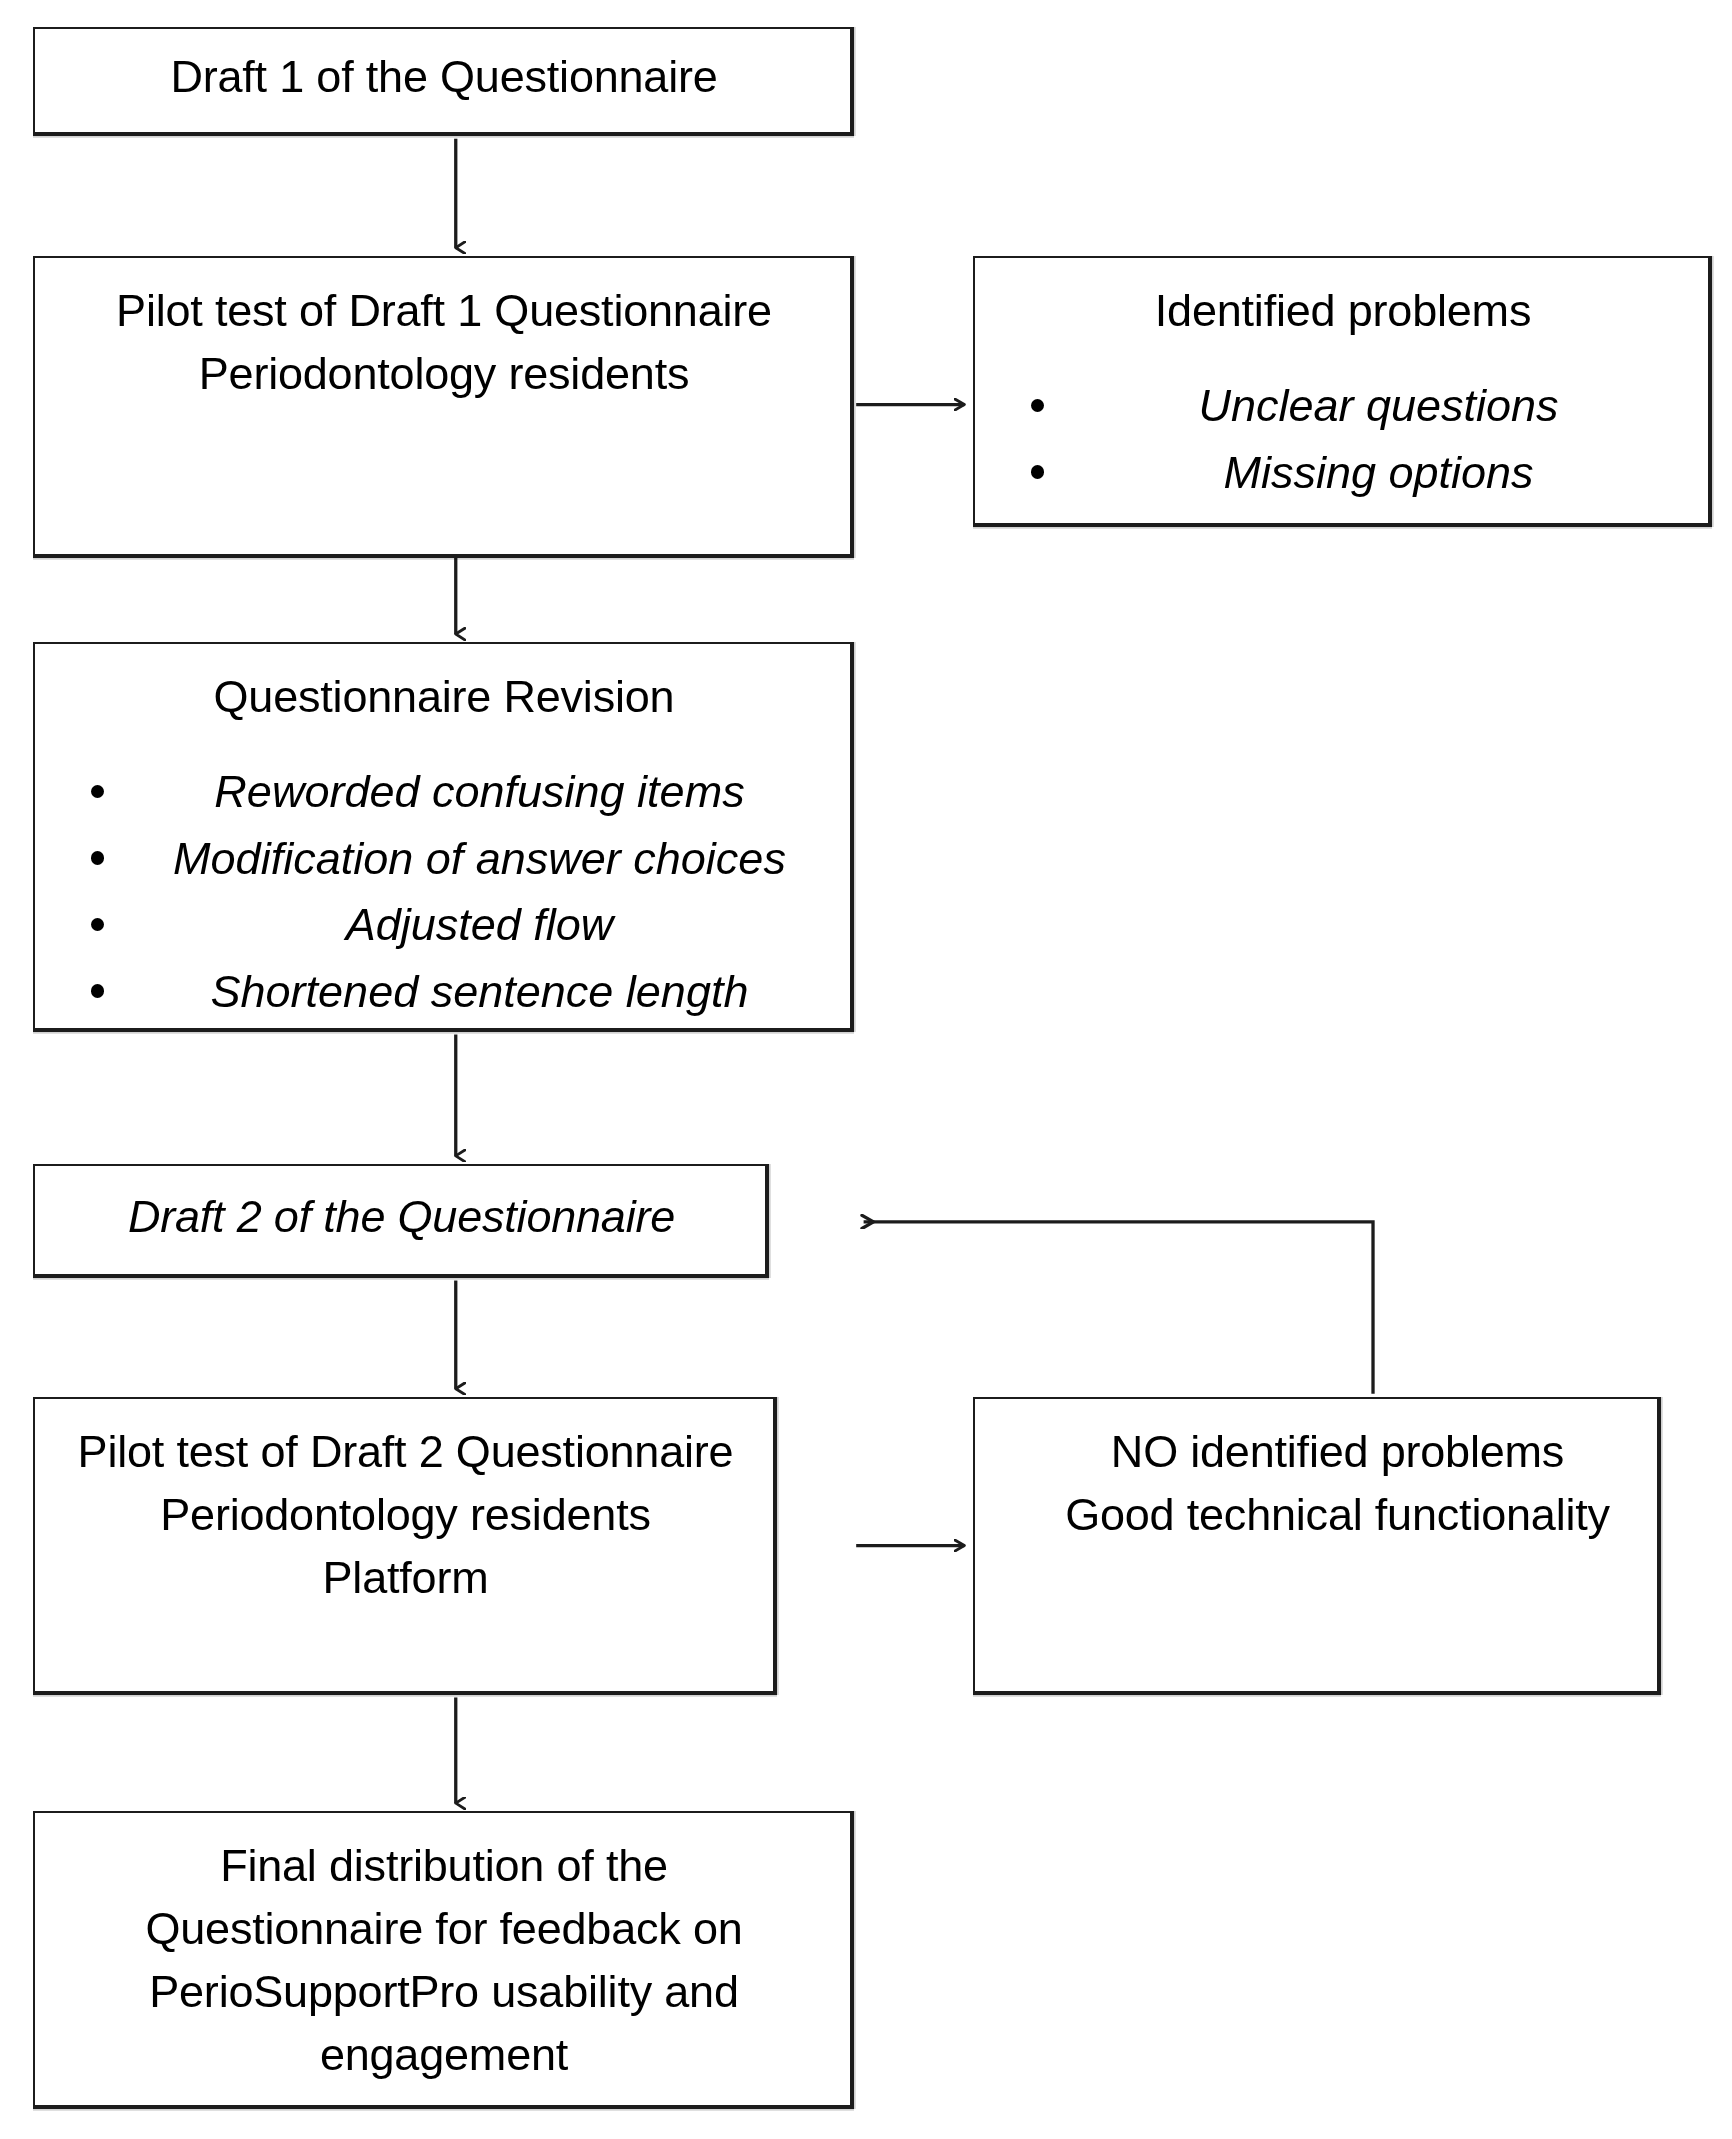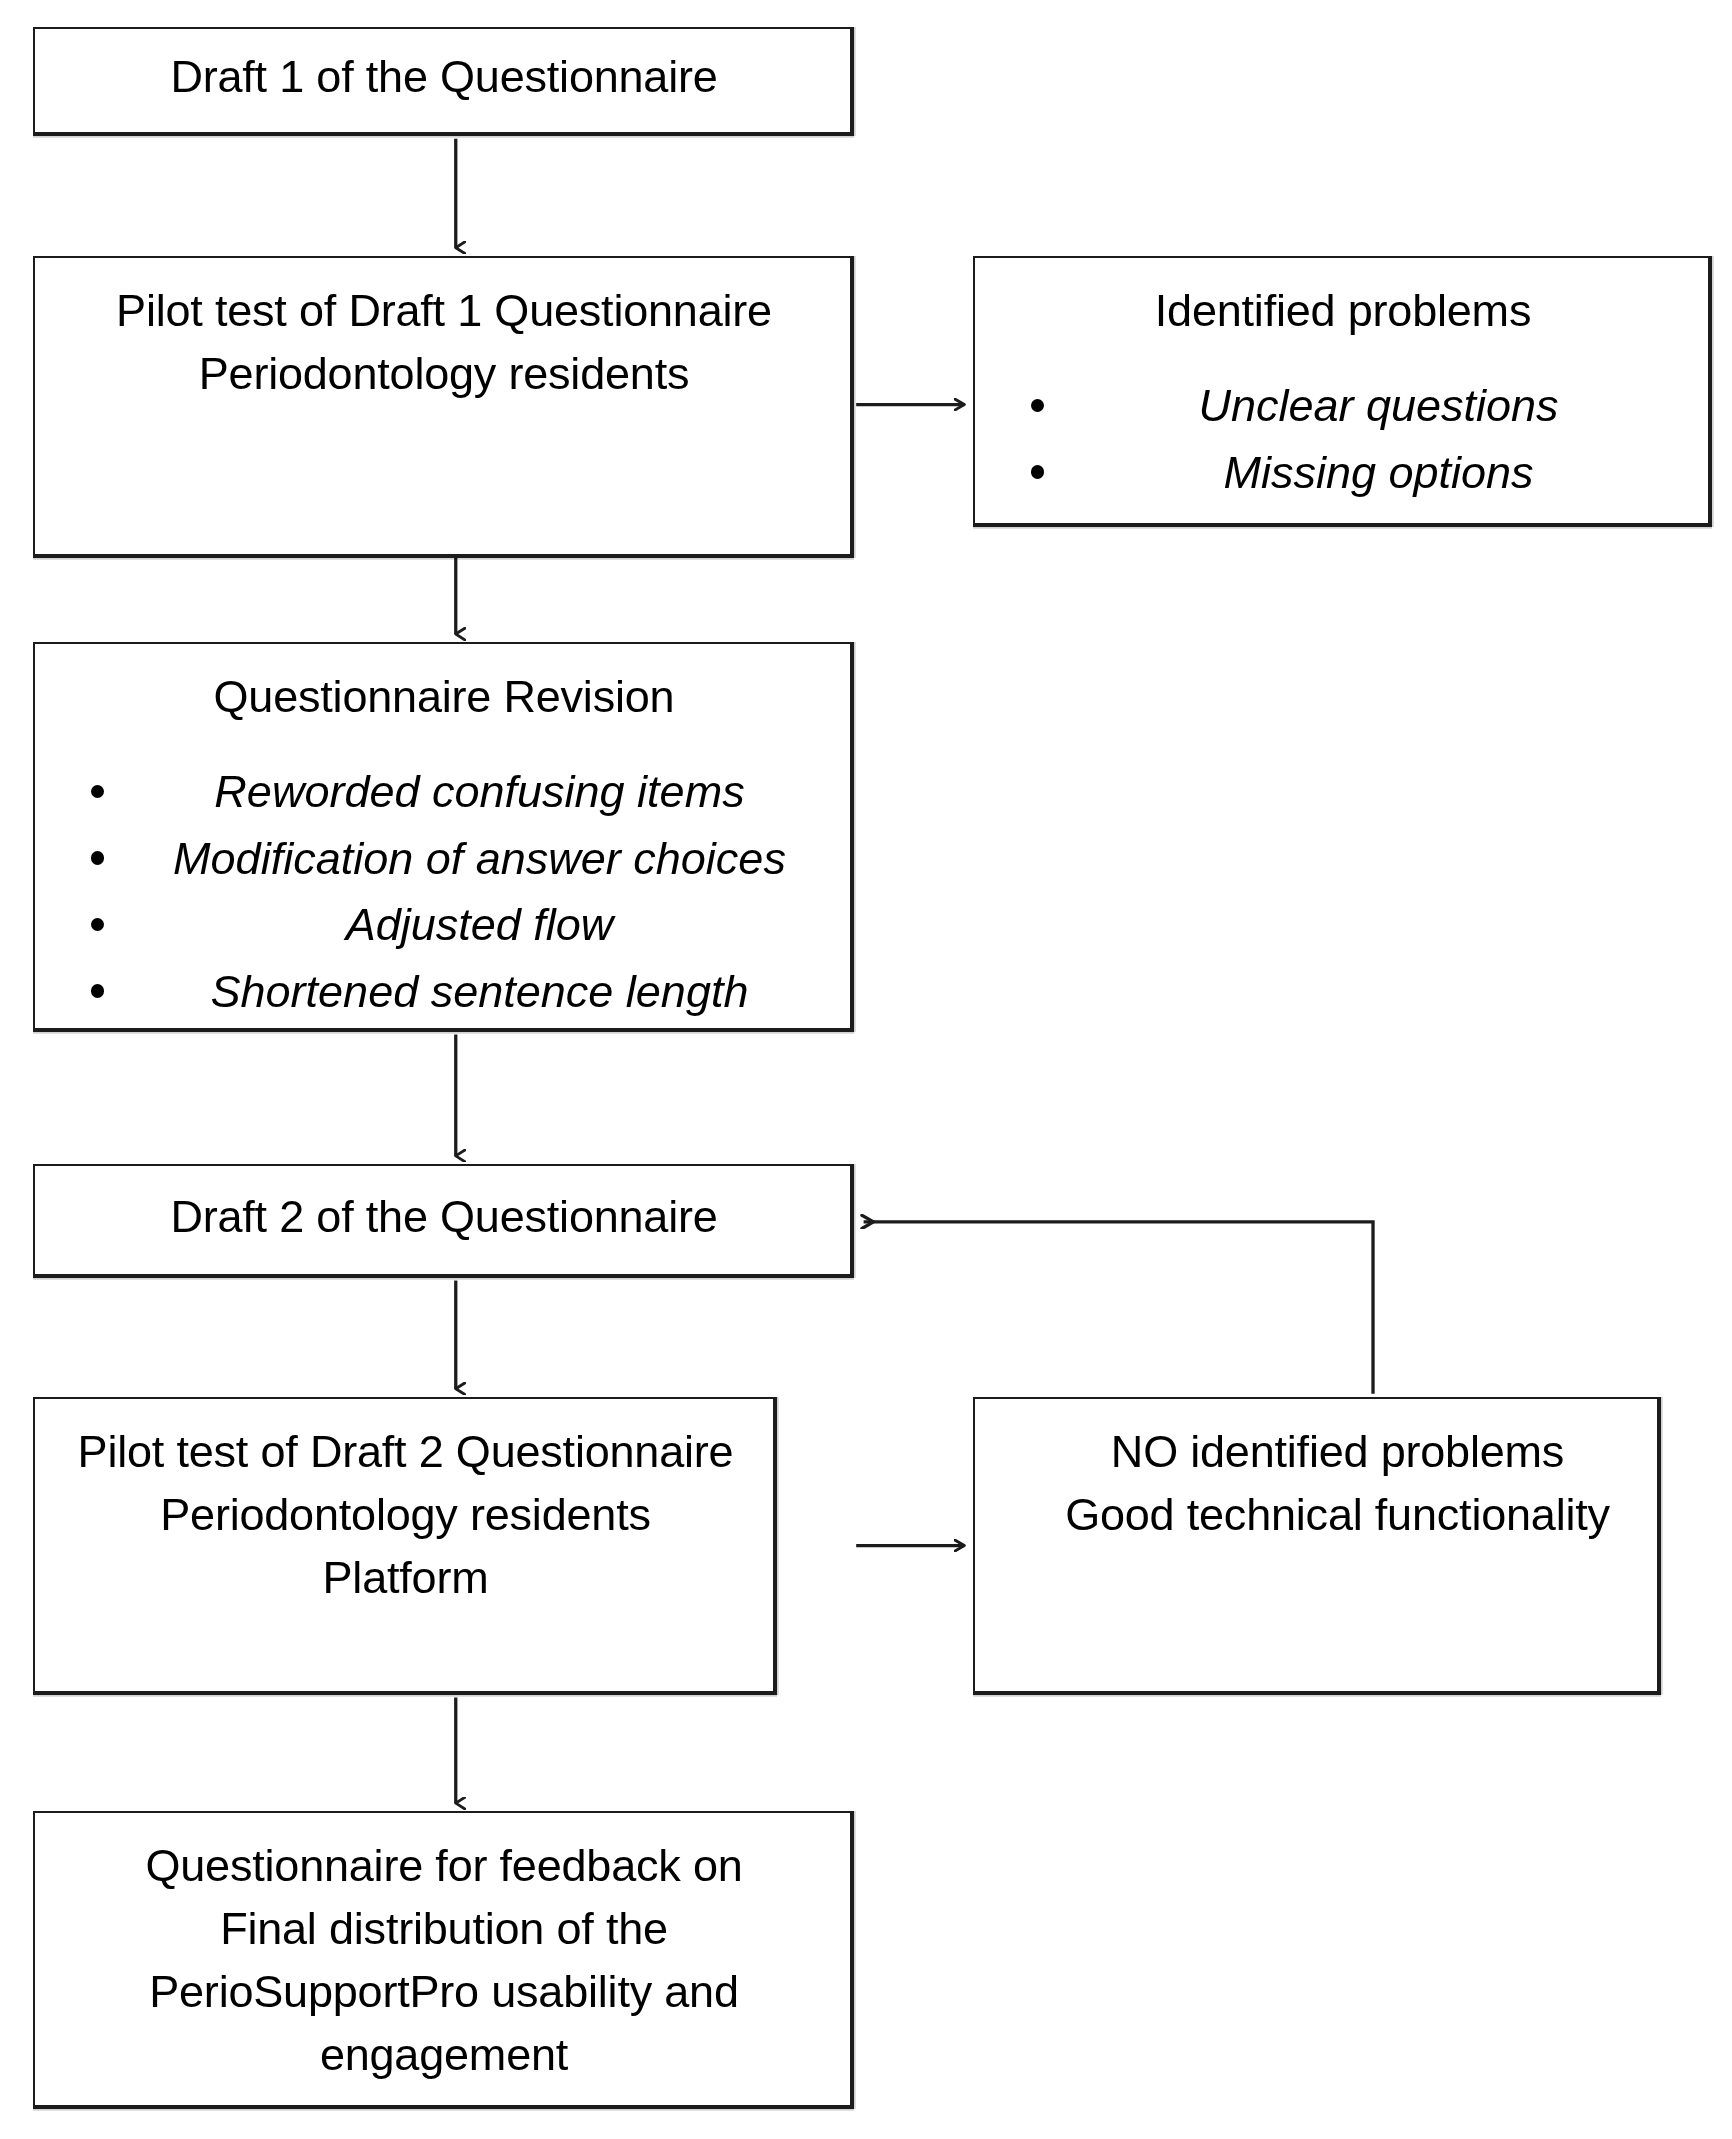--- a/index.html
+++ b/index.html
@@ -75,21 +75,21 @@
     height: 13.2px;
     margin-top: -6.6px;
     background: #000000;
     border-radius: 50%;
   }
   
   #node-draft1          { left: 33px;   top: 27px;   width: 821px;  height: 109px; }
   #node-pilot1          { left: 33px;   top: 256px;  width: 821px;  height: 302px; }
   #node-problems        { left: 973px; top: 256px;  width: 739px;  height: 271px; }
   #node-revision        { left: 33px;   top: 642px;  width: 821px;  height: 390px; }
-  #node-draft2          { left: 33px;   top: 1164px; width: 821px;  height: 114px; }
+  #node-draft2          { left: 33px;   top: 1164px; width: 736px;  height: 114px; font-style: italic; }
   #node-pilot2          { left: 33px;   top: 1397px; width: 744px;  height: 298px; }
   #node-noproblems      { left: 973px; top: 1397px; width: 688px;  height: 298px; padding-left: 40px; }
   #node-final           { left: 33px;   top: 1811px; width: 821px;  height: 298px; }
 </style>
 </head>
 <body>
 
 <div id="flowchart-root">
 
   <svg class="edge-layer" viewBox="0 0 2099 2592" width="1733" height="2140" xmlns="http://www.w3.org/2000/svg">
@@ -191,21 +191,21 @@
 
   <div class="node-box" id="node-noproblems">
     <div class="node-inner">
       <div class="node-line">NO identified problems</div>
       <div class="node-line">Good technical functionality</div>
     </div>
   </div>
 
   <div class="node-box" id="node-final">
     <div class="node-inner">
+      <div class="node-line">Final distribution of the</div>
       <div class="node-line">Questionnaire for feedback on</div>
-      <div class="node-line">Final distribution of the</div>
       <div class="node-line">PerioSupportPro usability and</div>
       <div class="node-line">engagement</div>
     </div>
   </div>
 
 </div>
 
 
 </body></html>

